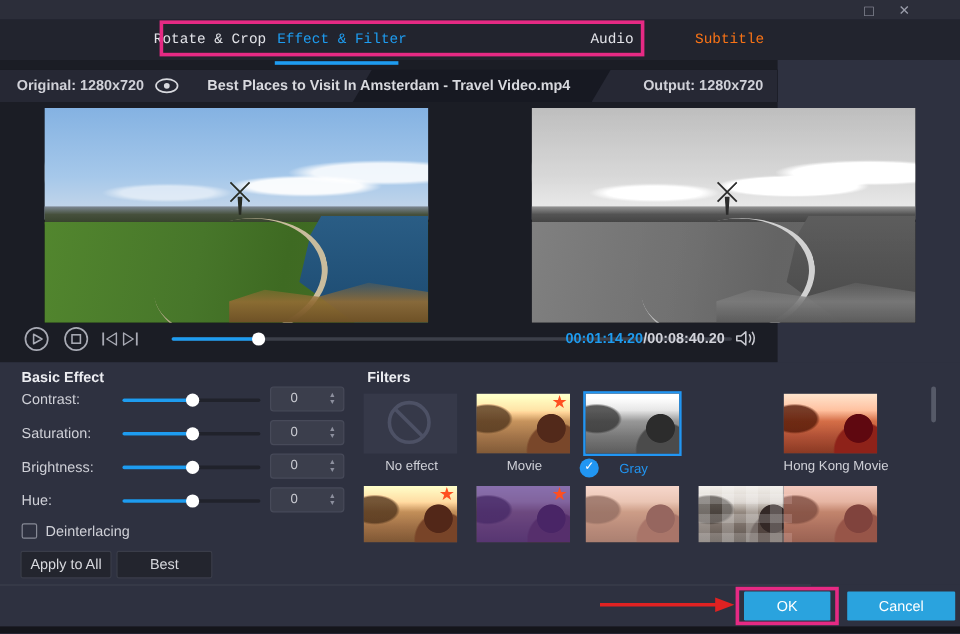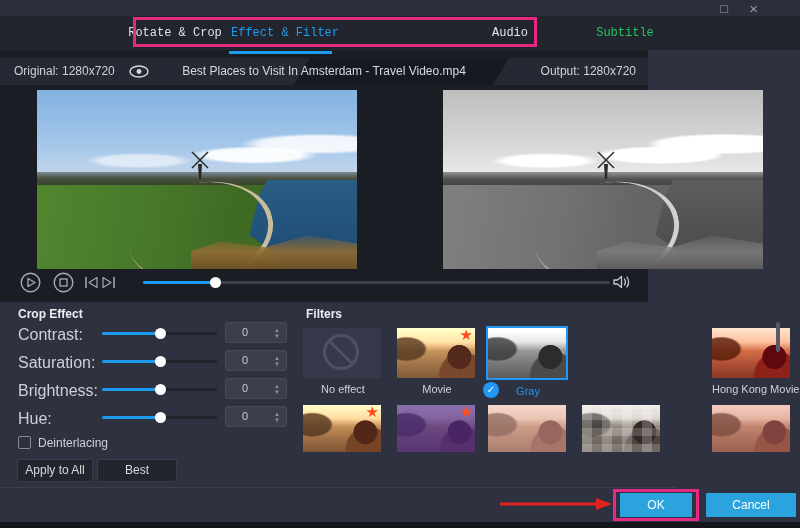--- a/index.html
+++ b/index.html
@@ -10,27 +10,27 @@
   }
   
   .titlebar{position:absolute;top:0;left:0;right:0;height:16px;background:#2c2e3a;}
   .win-btn{position:absolute;top:1px;color:#9a9daa;font-size:13px;line-height:15px;cursor:default;}
   .win-max{right:72px;}
   .win-close{right:42px;font-size:15px;}
   .tabbar{position:absolute;top:16px;left:0;right:0;height:34px;background:#22242e;font-family:Liberation Mono, monospace;}
   .tab{position:absolute;top:0;width:110px;height:34px;line-height:34px;text-align:center;
        color:#e2e3e8;font-size:12px;cursor:pointer;white-space:nowrap;}
   .tab.t1{left:120px;} .tab.t2{left:230px;color:#1e9cf0;} .tab.t3{left:345px;}
-  .tab.t4{left:455px;} .tab.t5{left:570px;color:#22c55e;}
+  .tab.t4{left:455px;} .tab.t5{left:553px;color:#f97316;}
   .tabs-annotation{position:absolute;left:133px;top:17px;width:404px;height:30px;
        border:3px solid #e62a84;box-sizing:border-box;pointer-events:none;z-index:5;}
   .tab-underline{position:absolute;left:229px;top:51px;width:103px;height:3px;background:#1e9cf0;z-index:4;}
 
   
-  .video-panel{position:absolute;top:50px;left:0;width:648px;height:252px;background:#1b1d25;}
+  .video-panel{position:absolute;top:50px;left:0;width:648px;height:252px;background:#1b1d25;font-weight:bold;}
   .info-bar{position:absolute;top:8px;left:0;right:0;height:27px;background:#171922;}
   .info-left{position:absolute;left:0;top:0;height:27px;width:310px;background:#262834;
        clip-path:polygon(0 0,100% 0,calc(100% - 16px) 100%,0 100%);}
   .info-left-text{position:absolute;left:14px;top:0;line-height:27px;color:#d0d1d8;font-size:12px;}
   .eye{position:absolute;left:128px;top:6px;}
   .info-title{position:absolute;left:0;right:0;top:0;line-height:27px;text-align:center;
        color:#d8d9de;font-size:12px;}
   .info-right{position:absolute;right:0;top:0;height:27px;width:155px;background:#262834;
        clip-path:polygon(16px 0,100% 0,100% 100%,0 100%);}
   .info-right-text{position:absolute;right:12px;top:0;line-height:27px;color:#d0d1d8;font-size:12px;}
@@ -65,21 +65,21 @@
   .pb-thumb{position:absolute;top:-4px;width:11px;height:11px;border-radius:50%;background:#fff;margin-left:-5px;}
   .time{position:absolute;top:225px;right:44px;font-size:12px;white-space:nowrap;}
   .time .cur{color:#1e9cf0;} .time .tot{color:#d2d3da;}
   .vol{position:absolute;top:224px;right:16px;cursor:pointer;}
 
   
   .bottom-panel{position:absolute;top:302px;left:0;width:800px;height:185px;background:#2e3140;}
   .panel-title{position:absolute;top:5px;font-weight:bold;font-size:12px;color:#ecedf1;}
   .be-title{left:18px;} .ft-title{left:306px;}
   .be-row{position:absolute;left:0;height:18px;}
-  .be-row .lbl{position:absolute;left:18px;top:2px;color:#cfd0d7;font-size:16px;}
+  .be-row .lbl{position:absolute;left:18px;top:2px;color:#cfd0d7;font-size:12px;}
   .mini-track{position:absolute;left:102px;top:8px;width:115px;height:3px;background:#20222b;border-radius:2px;cursor:pointer;}
   .mini-fill{position:absolute;left:0;top:0;height:3px;width:50%;background:#1e9cf0;border-radius:2px;}
   .mini-thumb{position:absolute;left:50%;top:-4px;width:11px;height:11px;margin-left:-5px;border-radius:50%;background:#fff;}
   .spin{position:absolute;left:225px;top:-2px;width:62px;height:21px;background:#3b3e4c;border-radius:3px;
         box-sizing:border-box;border:1px solid #474a59;}
   .spin .val{position:absolute;left:16px;top:0;line-height:19px;color:#c9cad1;font-size:11px;}
   .spin .arrows{position:absolute;right:6px;top:0;height:19px;display:flex;flex-direction:column;justify-content:center;}
   .spin .arrows span{font-size:6px;line-height:6px;color:#8d909e;cursor:pointer;text-align:center;}
   .chk-row{position:absolute;left:18px;top:133px;height:15px;cursor:pointer;}
   .chk-box{position:absolute;left:0;top:1px;width:13px;height:13px;box-sizing:border-box;
@@ -89,21 +89,21 @@
         box-sizing:border-box;color:#d8d9de;text-align:center;line-height:21px;font-size:12px;cursor:pointer;border-radius:2px;}
   .btn-apply{left:17px;width:76px;} .btn-reset{left:97px;width:80px;}
 
   
   .ftile{position:absolute;top:26px;width:80px;cursor:pointer;}
   .ftile .thumb{width:78px;height:50px;position:relative;overflow:hidden;background:#363949;}
   .ftile .flabel{margin-top:5px;text-align:center;font-size:11px;color:#cfd0d7;white-space:nowrap;}
   .ftile.sel .thumb{border:2px solid #2196f3;width:78px;height:50px;box-sizing:content-box;margin-left:-2px;margin-top:-2px;}
   .ftile.sel .flabel{color:#2196f3;}
   .ftile2{position:absolute;top:103px;width:78px;height:47px;overflow:hidden;cursor:pointer;background:#363949;}
-  .fx1{left:303px;} .fx2{left:397px;} .fx3{left:488px;} .fx4{left:582px;} .fx5{left:712px;}
+  .fx1{left:303px;} .fx2{left:397px;} .fx3{left:488px;} .fx4{left:582px;} .fx5{left:653px;}
   .art{position:absolute;inset:0;
     background:
       radial-gradient(circle at 80% 58%, #4a2018 0 17%, rgba(74,32,24,0) 18%),
       radial-gradient(circle at 84% 95%, #6b3a28 0 28%, rgba(107,58,40,0) 30%),
       radial-gradient(ellipse 30px 18px at 12% 42%, rgba(70,45,28,.8) 0 60%, rgba(70,45,28,0) 70%),
       linear-gradient(180deg,#f0e2d2 0%,#dcc4aa 28%,#a87e5c 46%,#8a6248 72%,#6e4c36 100%);}
   .f-warm .art{filter:sepia(.45) saturate(1.5) brightness(1.06);}
   .f-gray .art{filter:grayscale(1) brightness(1.14) contrast(1.03);}
   .f-sketch .art{background:
       repeating-linear-gradient(105deg, rgba(255,255,255,0) 0 6px, rgba(35,35,35,.55) 6px 7px, rgba(255,255,255,0) 7px 14px),
@@ -229,31 +229,34 @@
       <path d="M2 1.5 L10 6.5 L2 11.5 Z" fill="none" stroke="#a8aab4" stroke-width="1.2" stroke-linejoin="round"></path>
       <path d="M13 1 L13 12" stroke="#a8aab4" stroke-width="1.5"></path>
     </svg>
   </span>
 
   <div class="pb-track">
     <div class="pb-fill" style="width: 15.4%;"></div>
     <div class="pb-thumb" style="left: 15.4%;"></div>
   </div>
 
+  <div class="time">
+    <span class="cur">00:01:14.20</span><span class="tot">/00:08:40.20</span>
+  </div>
   <span class="vol">
     <svg width="20" height="16" viewBox="0 0 20 16">
       <path d="M2 6 L5.5 6 L9.5 2.5 L9.5 13.5 L5.5 10 L2 10 Z" fill="none" stroke="#c8c9d0" stroke-width="1.3" stroke-linejoin="round"></path>
       <path d="M12.5 5 Q14.5 8 12.5 11" fill="none" stroke="#c8c9d0" stroke-width="1.3" stroke-linecap="round"></path>
       <path d="M15 3 Q18.2 8 15 13" fill="none" stroke="#c8c9d0" stroke-width="1.3" stroke-linecap="round"></path>
     </svg>
   </span>
 </div>
 
 <div class="bottom-panel">
-  <div class="panel-title be-title">Crop Effect</div>
+  <div class="panel-title be-title">Basic Effect</div>
 
   <div class="be-row" style="top:22px;">
     <span class="lbl">Contrast:</span>
     <div class="mini-track">
         <div class="mini-fill"></div>
         <div class="mini-thumb"></div>
       </div>
     <div class="spin">
       <span class="val">0</span>
       <span class="arrows">

